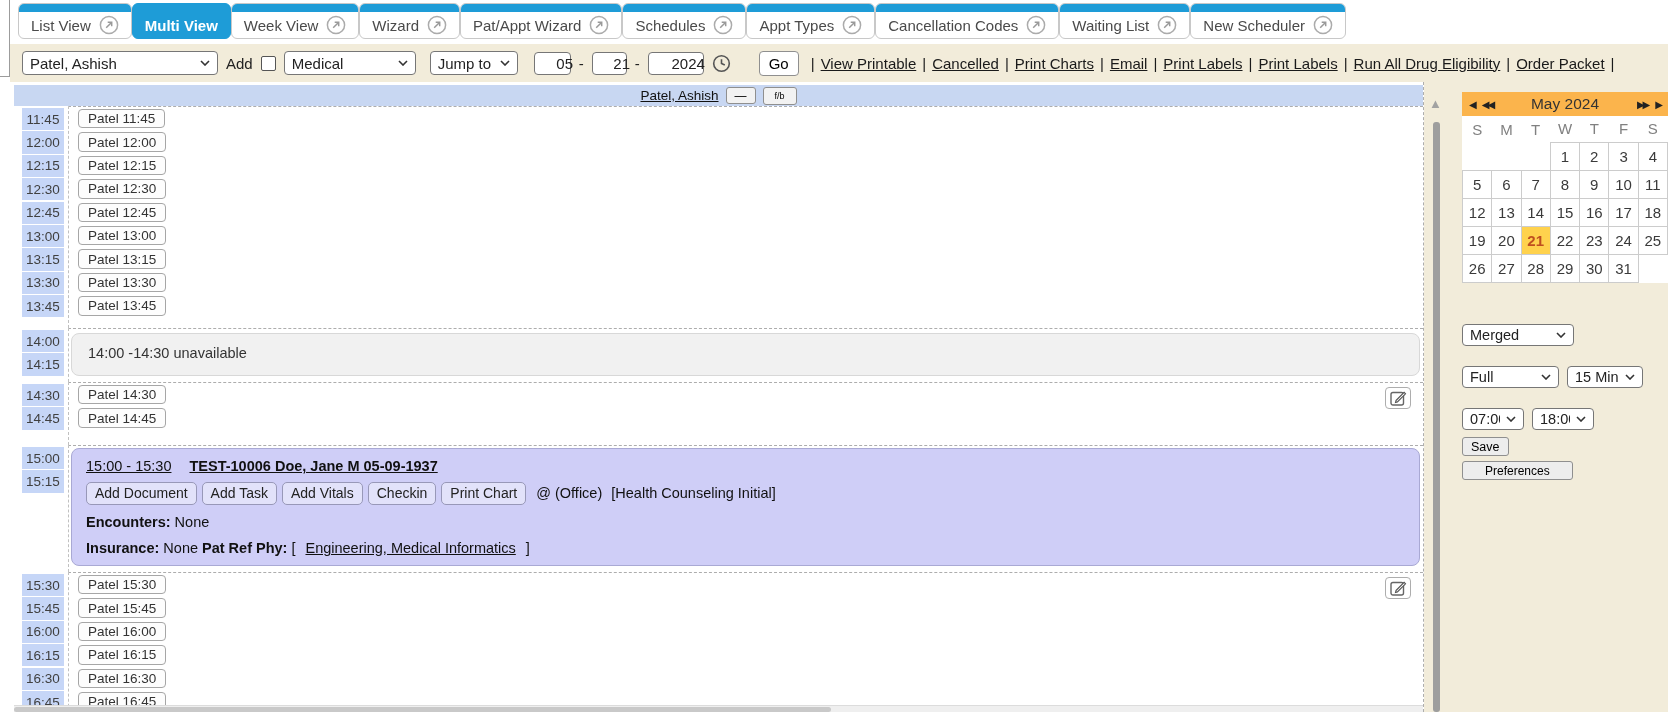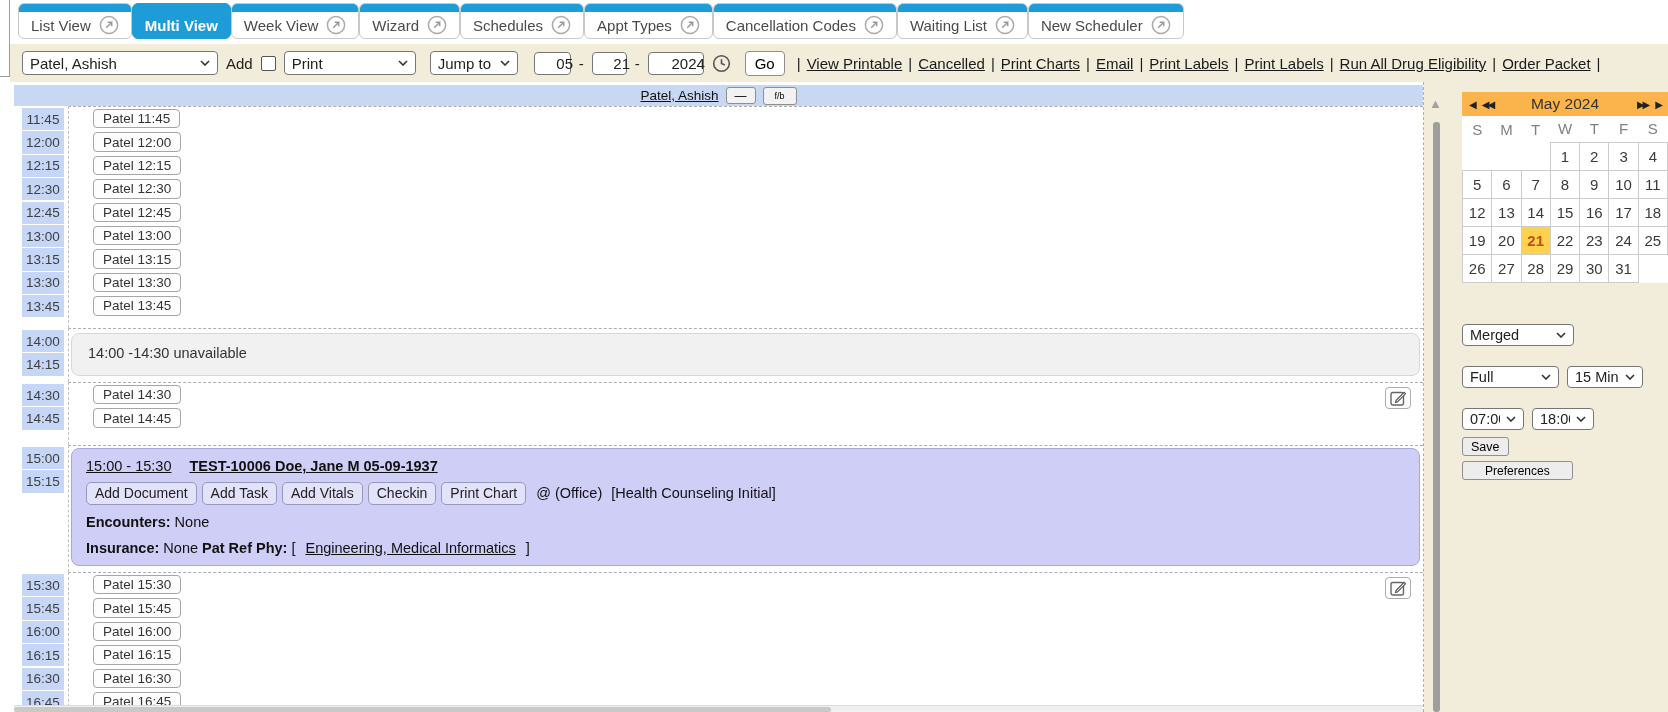--- a/index.html
+++ b/index.html
@@ -21,21 +21,21 @@
   
   #toolbar { position:absolute; left:10px; top:44px; right:0; height:38px; background:var(--beige);
              display:flex; align-items:center; gap:8px; padding-left:12px; font-size:15px; }
   .sel { background:#fff; border:1px solid #767676; border-radius:4px; height:24px;
          display:flex; align-items:center; padding:0 7px; gap:6px; cursor:pointer; }
   .sel .sel-text { flex:1; white-space:nowrap; overflow:hidden; }
   .fld { background:#fff; border:1px solid #767676; border-radius:4px; height:23px;
          display:flex; align-items:center; justify-content:center;padding-left:25px; }
   .btn { background:#f7f7f7; border:1px solid #8f8f8f; border-radius:4px; cursor:pointer;
          display:inline-flex; align-items:center; justify-content:center; }
-  #go-btn { height:25px; padding:0 9px; font-size:15px; background:#fff; margin-left:6px;text-align:center; }
+  #go-btn { height:25px; padding:0 9px; font-size:15px; background:#fff; margin-left:20px;text-align:center; }
   #toolbar-links { display:flex; align-items:center; gap:6px; margin-left:4px; white-space:nowrap; }
   #toolbar-links a { color:#1a1a1a; text-decoration:underline; cursor:pointer; }
   .lsep { color:#1a1a1a; }
   #add-checkbox { width:15px; height:15px; border:1.5px solid #555; border-radius:2px; background:#fff; cursor:pointer; }
 
   
   #main { position:absolute; left:0; top:82px; right:0; bottom:0; background:#fff; }
   #calarea { position:absolute; left:14px; top:0; width:1410px; bottom:0;
              border-right:1px dashed #adadad; background:#fff; }
   #cal-header { margin-top:3px; height:21px; background:var(--hdrblue);
@@ -44,21 +44,21 @@
   #min-btn  { height:17px; width:30px; font-size:12px; background:#f2f2f2; border-radius:3px; }
   #fb-btn   { height:18px; width:34px; font-size:9px;  background:#f2f2f2; border-radius:3px; }
 
   .section { position:relative; display:flex; padding-left:8px; }
   .gutter { width:46px; padding-top:2px; }
   .tcell { width:42px; height:22.3px; margin-bottom:1.1px; background:var(--slotblue);
            display:flex; align-items:center; justify-content:center; font-size:13.5px; color:#404040; }
   .content { flex:1; position:relative; border-left:1px dashed #c0c0c0;
              border-top:1px dashed #adadad; }
   .slotrow { height:23.4px; display:flex; align-items:center; }
-  .slotbtn { margin-left:24px; height:19.5px; padding:0 9px; font-size:13.5px; color:#333;
+  .slotbtn { margin-left:9px; height:19.5px; padding:0 9px; font-size:13.5px; color:#333;
              background:#fdfdfd; border:1px solid #a6a6a6; border-radius:4px; cursor:pointer;
              display:inline-flex; align-items:center; }
   .editbtn { position:absolute; top:4px; right:12px; width:26px; height:22px;
              background:#fff; border:1px solid #adadad; border-radius:4px; cursor:pointer;
              display:flex; align-items:center; justify-content:center; }
 
   .unavail { position:absolute; left:2px; right:3px; top:4px; bottom:6px;
              background:var(--unavail); border:1px solid #d8d8d8; border-radius:8px;
              font-size:14.5px; color:#333; display:flex; align-items:flex-start; padding:11px 0 0 16px; }
 
@@ -156,20 +156,32 @@
             <svg width="20" height="20" viewBox="0 0 20 20">
               <circle cx="10" cy="10" r="8.6" fill="none" stroke="#ababab" stroke-width="1.5"></circle>
               <path d="M7.2 12.8 L12.5 7.5 M8.7 7.3 H12.7 V11.3" fill="none" stroke="#9a9a9a" stroke-width="1.5"></path>
             </svg>
           </span>
         </div>
       </div>
       <div class="tab">
         <div class="tab-cap"></div>
         <div class="tab-body">
+          <span>Pat/Appt Wizard</span>
+          <span style="display: inline-flex;">
+            <svg width="20" height="20" viewBox="0 0 20 20">
+              <circle cx="10" cy="10" r="8.6" fill="none" stroke="#ababab" stroke-width="1.5"></circle>
+              <path d="M7.2 12.8 L12.5 7.5 M8.7 7.3 H12.7 V11.3" fill="none" stroke="#9a9a9a" stroke-width="1.5"></path>
+            </svg>
+          </span>
+        </div>
+      </div>
+      <div class="tab">
+        <div class="tab-cap"></div>
+        <div class="tab-body">
           <span>Schedules</span>
           <span style="display: inline-flex;">
             <svg width="20" height="20" viewBox="0 0 20 20">
               <circle cx="10" cy="10" r="8.6" fill="none" stroke="#ababab" stroke-width="1.5"></circle>
               <path d="M7.2 12.8 L12.5 7.5 M8.7 7.3 H12.7 V11.3" fill="none" stroke="#9a9a9a" stroke-width="1.5"></path>
             </svg>
           </span>
         </div>
       </div>
       <div class="tab">
@@ -225,21 +237,21 @@
   <div id="toolbar">
     <div class="sel" style="width:196px">
       <span class="sel-text">Patel, Ashish</span>
       <svg width="10" height="6" viewBox="0 0 10 6">
           <path d="M1 1 L5 5 L9 1" fill="none" stroke="#333" stroke-width="1.6"></path>
         </svg>
     </div>
     <span>Add</span>
     <div id="add-checkbox"></div>
     <div class="sel" style="width:132px">
-      <span class="sel-text">Print</span>
+      <span class="sel-text">Medical</span>
       <svg width="10" height="6" viewBox="0 0 10 6">
           <path d="M1 1 L5 5 L9 1" fill="none" stroke="#333" stroke-width="1.6"></path>
         </svg>
     </div>
     <div class="sel" style="width:88px;margin-left:6px">
       <span class="sel-text">Jump to</span>
       <svg width="10" height="6" viewBox="0 0 10 6">
           <path d="M1 1 L5 5 L9 1" fill="none" stroke="#333" stroke-width="1.6"></path>
         </svg>
     </div>

